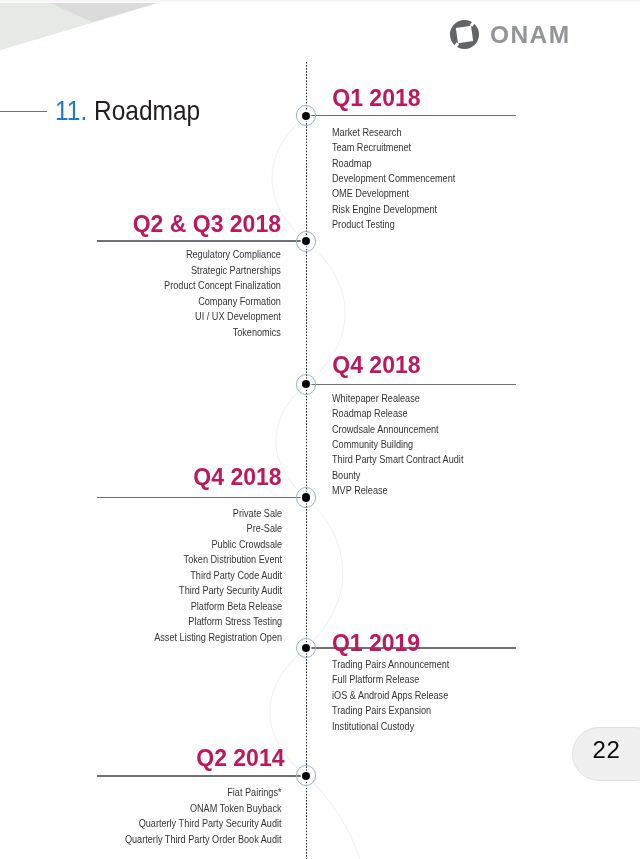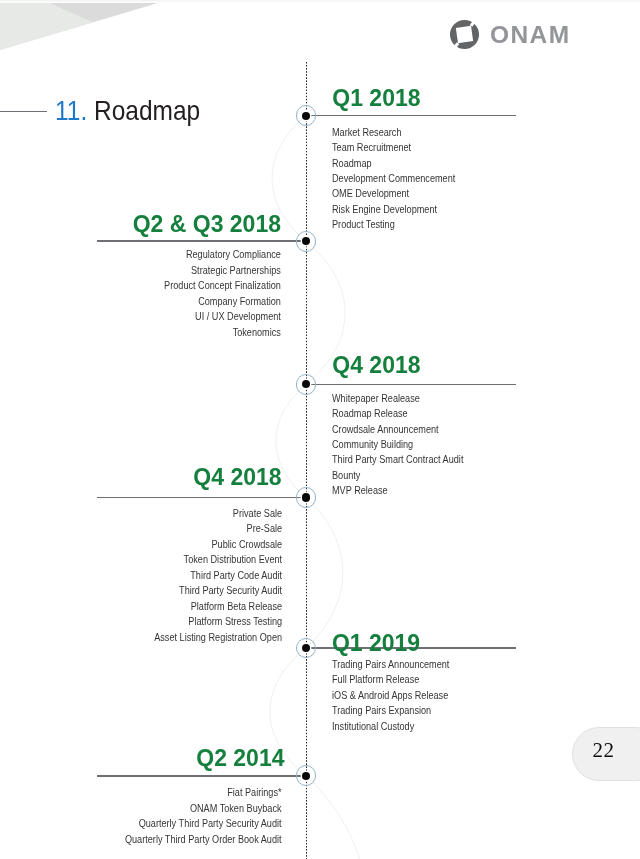--- a/index.html
+++ b/index.html
@@ -23,27 +23,27 @@
   
   .axis{position:absolute;left:305.5px;top:62px;width:1.5px;height:797px;
         background-image:linear-gradient(to bottom,#222 0 1.5px, rgba(255,255,255,0) 1.5px 3.07px);
         background-size:1.5px 3.07px;background-repeat:repeat-y;}
   .node{position:absolute;width:20.5px;height:20.5px;margin-left:-10.25px;margin-top:-10.25px;
         border:0.9px solid #93b2c7;border-radius:50%;box-sizing:border-box;}
   .node i{position:absolute;left:50%;top:50%;width:8.1px;height:8.1px;margin-left:-4.05px;margin-top:-4.05px;
         border-radius:50%;background:#080808;display:block;
         box-shadow:0 0 0 1.4px #ffffff;}
   .hline{position:absolute;height:1.8px;background:#6e7076;}
-  .heading{position:absolute;font-size:23px;font-weight:700;color:#15803d;white-space:nowrap;line-height:23px;will-change:opacity;}
+  .heading{position:absolute;font-size:23px;font-weight:700;color:#be185d;white-space:nowrap;line-height:23px;will-change:opacity;}
   .items{position:absolute;font-size:10px;color:#353535;line-height:15.47px;white-space:nowrap;will-change:opacity;}
   .items div{height:15.47px;}
   .pill{position:absolute;left:572px;top:726.5px;height:54px;width:90px;background:#f0f0f0;
         border:1px solid #e0e0e0;border-radius:27px;box-sizing:border-box;}
-  .pill span{position:absolute;left:19.5px;top:11.5px;font-size:21px;color:#0d0d0d;
-             font-family:Liberation Serif, serif;line-height:22px;letter-spacing:0.6px;will-change:opacity;text-align:right;}
+  .pill span{position:absolute;left:19.5px;top:11.5px;font-size:24px;color:#0d0d0d;
+             font-family:Liberation Sans, sans-serif;line-height:22px;letter-spacing:0.6px;will-change:opacity;text-align:right;}
 </style>
 </head>
 <body>
 
 <div class="page">
 
   <svg class="lay" viewBox="0 0 640 859">
     <polygon points="0,0 168,0 0,50" fill="#dadbda"></polygon>
     <polygon points="0,0 43,0 93,22.3 0,50" fill="#e7e9e7"></polygon>
   </svg>

